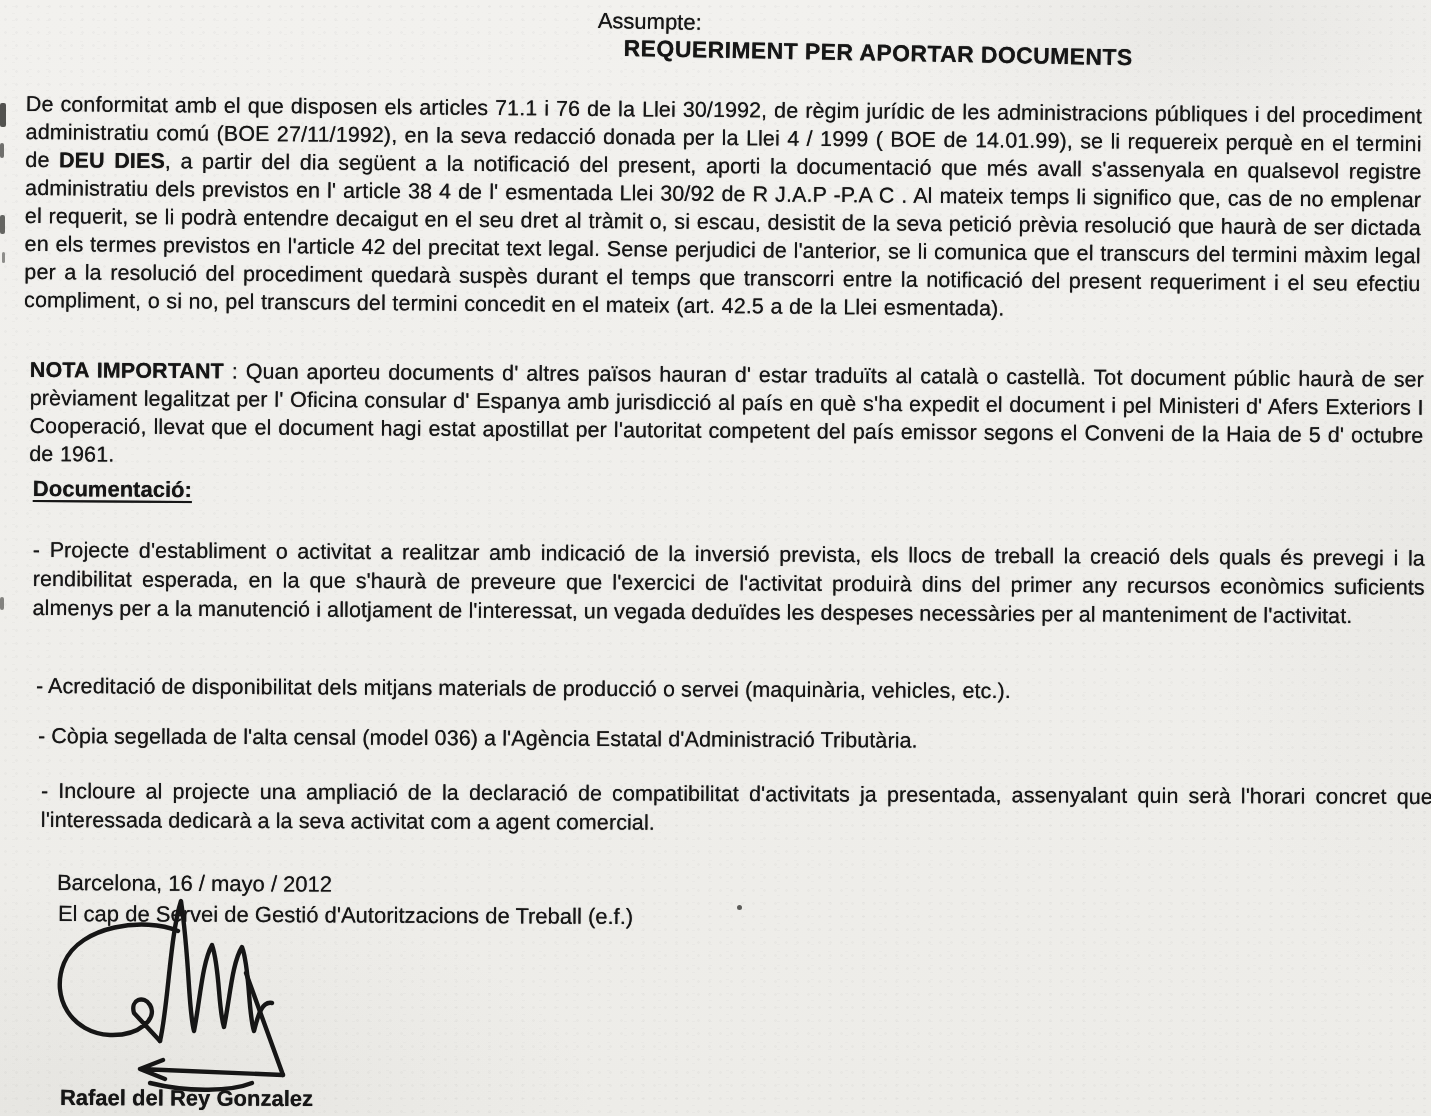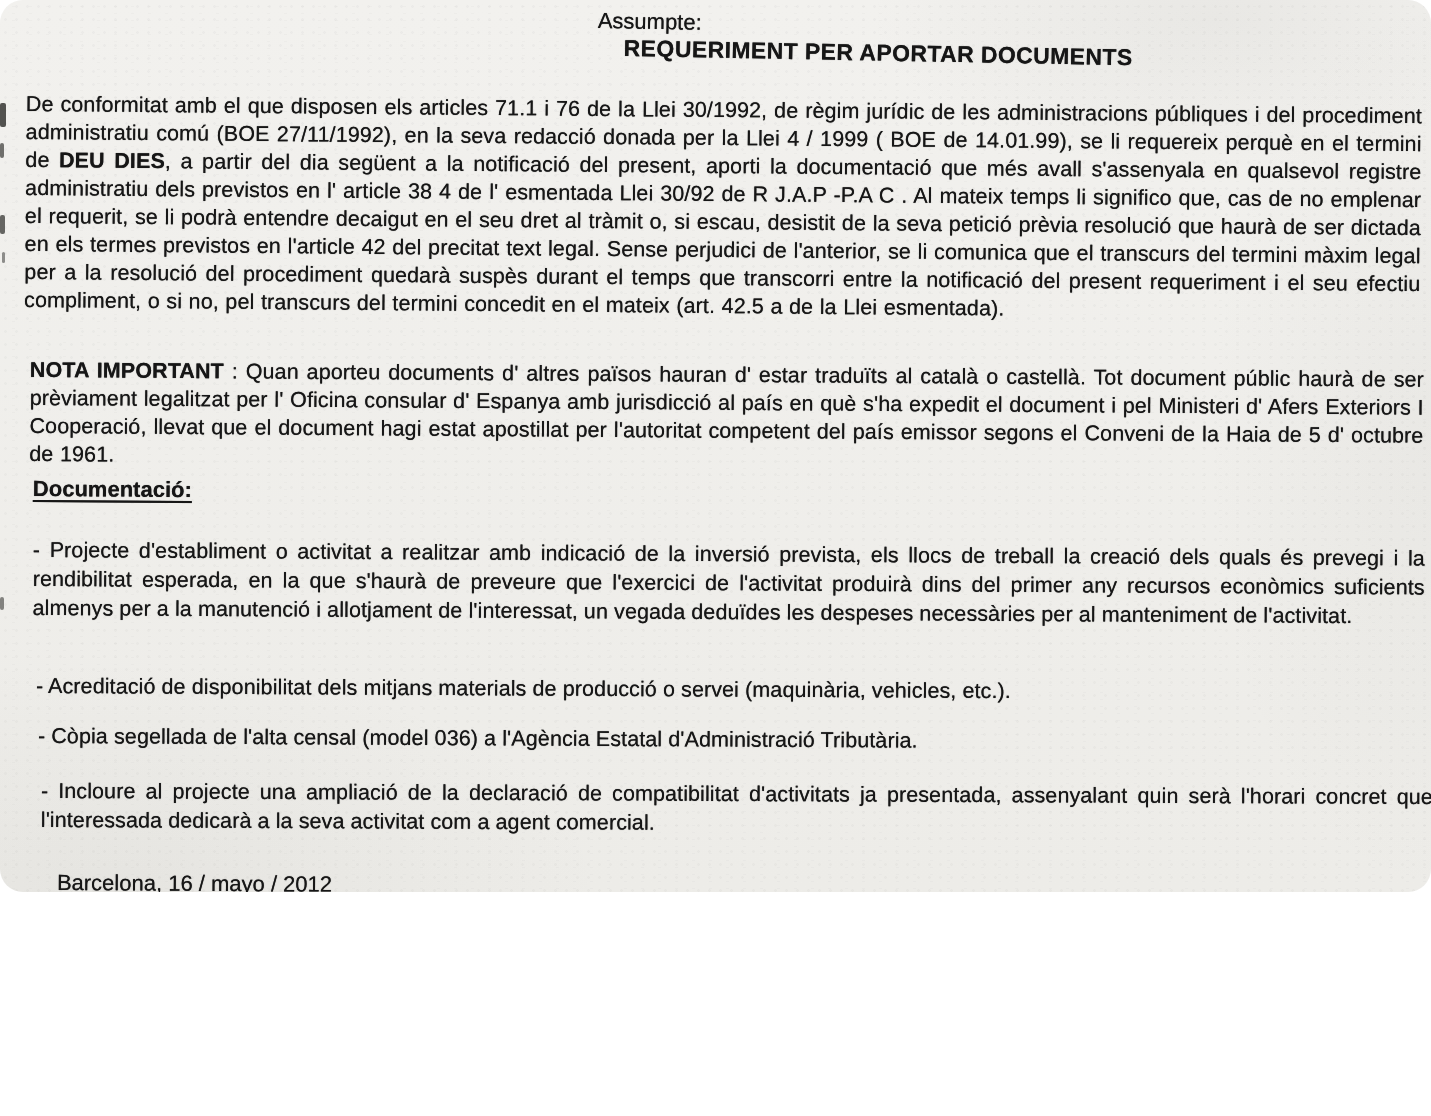--- a/index.html
+++ b/index.html
@@ -1,29 +1,28 @@
 <!DOCTYPE html>
 <html><head>
 <meta charset="utf-8">
 <style>
   html, body { margin: 0; padding: 0; }
   .page {
     position: relative;
     width: 1431px;
-    height: 892px;
+    height: 1116px;
     overflow: hidden;
     background-color: #f1f0ed;
     background-image:
       radial-gradient(ellipse 500px 220px at 85% 2%, rgba(110,110,104,0.07), transparent 70%),
       radial-gradient(ellipse 700px 320px at 8% 99%, rgba(110,110,104,0.06), transparent 70%),
       radial-gradient(ellipse 300px 600px at 100% 50%, rgba(110,110,104,0.05), transparent 75%),
       linear-gradient(#f2f1ee, #edece8);
     font-family: "Liberation Sans", "DejaVu Sans", sans-serif;
     color: #161616;
-    border-radius: 23px;
   }
   .noise {
     position: absolute; inset: 0; pointer-events: none;
     background-image:
       radial-gradient(rgba(40,40,36,0.030) 1px, transparent 1.4px),
       radial-gradient(rgba(40,40,36,0.022) 1px, transparent 1.4px);
     background-size: 11px 13px, 17px 7px;
     background-position: 0 0, 5px 3px;
   }
   .abs { position: absolute; transform-origin: left top; }

